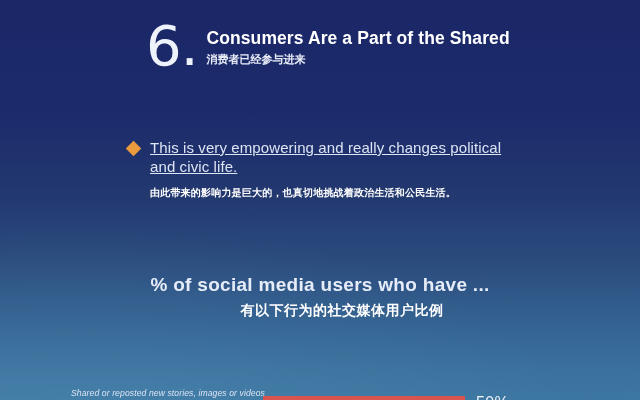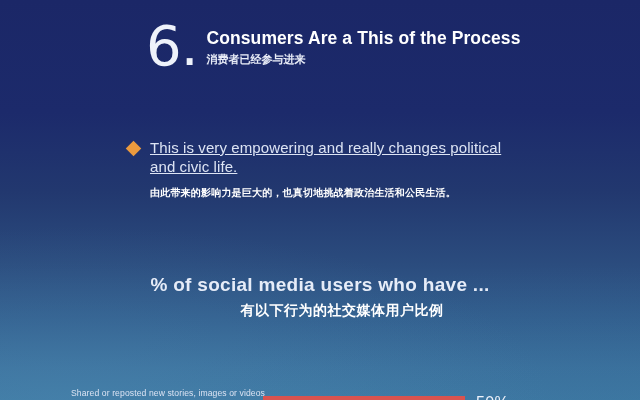--- a/index.html
+++ b/index.html
@@ -155,20 +155,21 @@
     right: 375px;       
     width: 210px;
     text-align: right;
     top: 4px;
   }
   .label-en {
     font-size: 8.6px;
     color: #dbe3f3;
     line-height: 11px;
     letter-spacing: 0.1px;
+    font-style: italic;
   }
   .label-zh {
     font-size: 8.2px;
     color: #ffffff;
     line-height: 11.5px;
     letter-spacing: 0.2px;
   }
   .bar-track {
     position: absolute;
     left: 263px;
@@ -191,21 +192,21 @@
   }
 </style>
 </head>
 <body>
 
 <div id="slide">
 
   <div class="header">
     <div class="big-number">6.</div>
     <div class="head-texts">
-      <div class="title-en">Consumers Are a This of the Process</div>
+      <div class="title-en">Consumers Are a Part of the Shared</div>
       <div class="title-zh">消费者已经参与进来</div>
     </div>
   </div>
 
   <div class="bullet-block">
     <div class="diamond"></div>
     <div>
       <div class="bullet-en">This is very empowering and really changes political and civic life.</div>
       <div class="bullet-zh">由此带来的影响力是巨大的，也真切地挑战着政治生活和公民生活。</div>
     </div>

